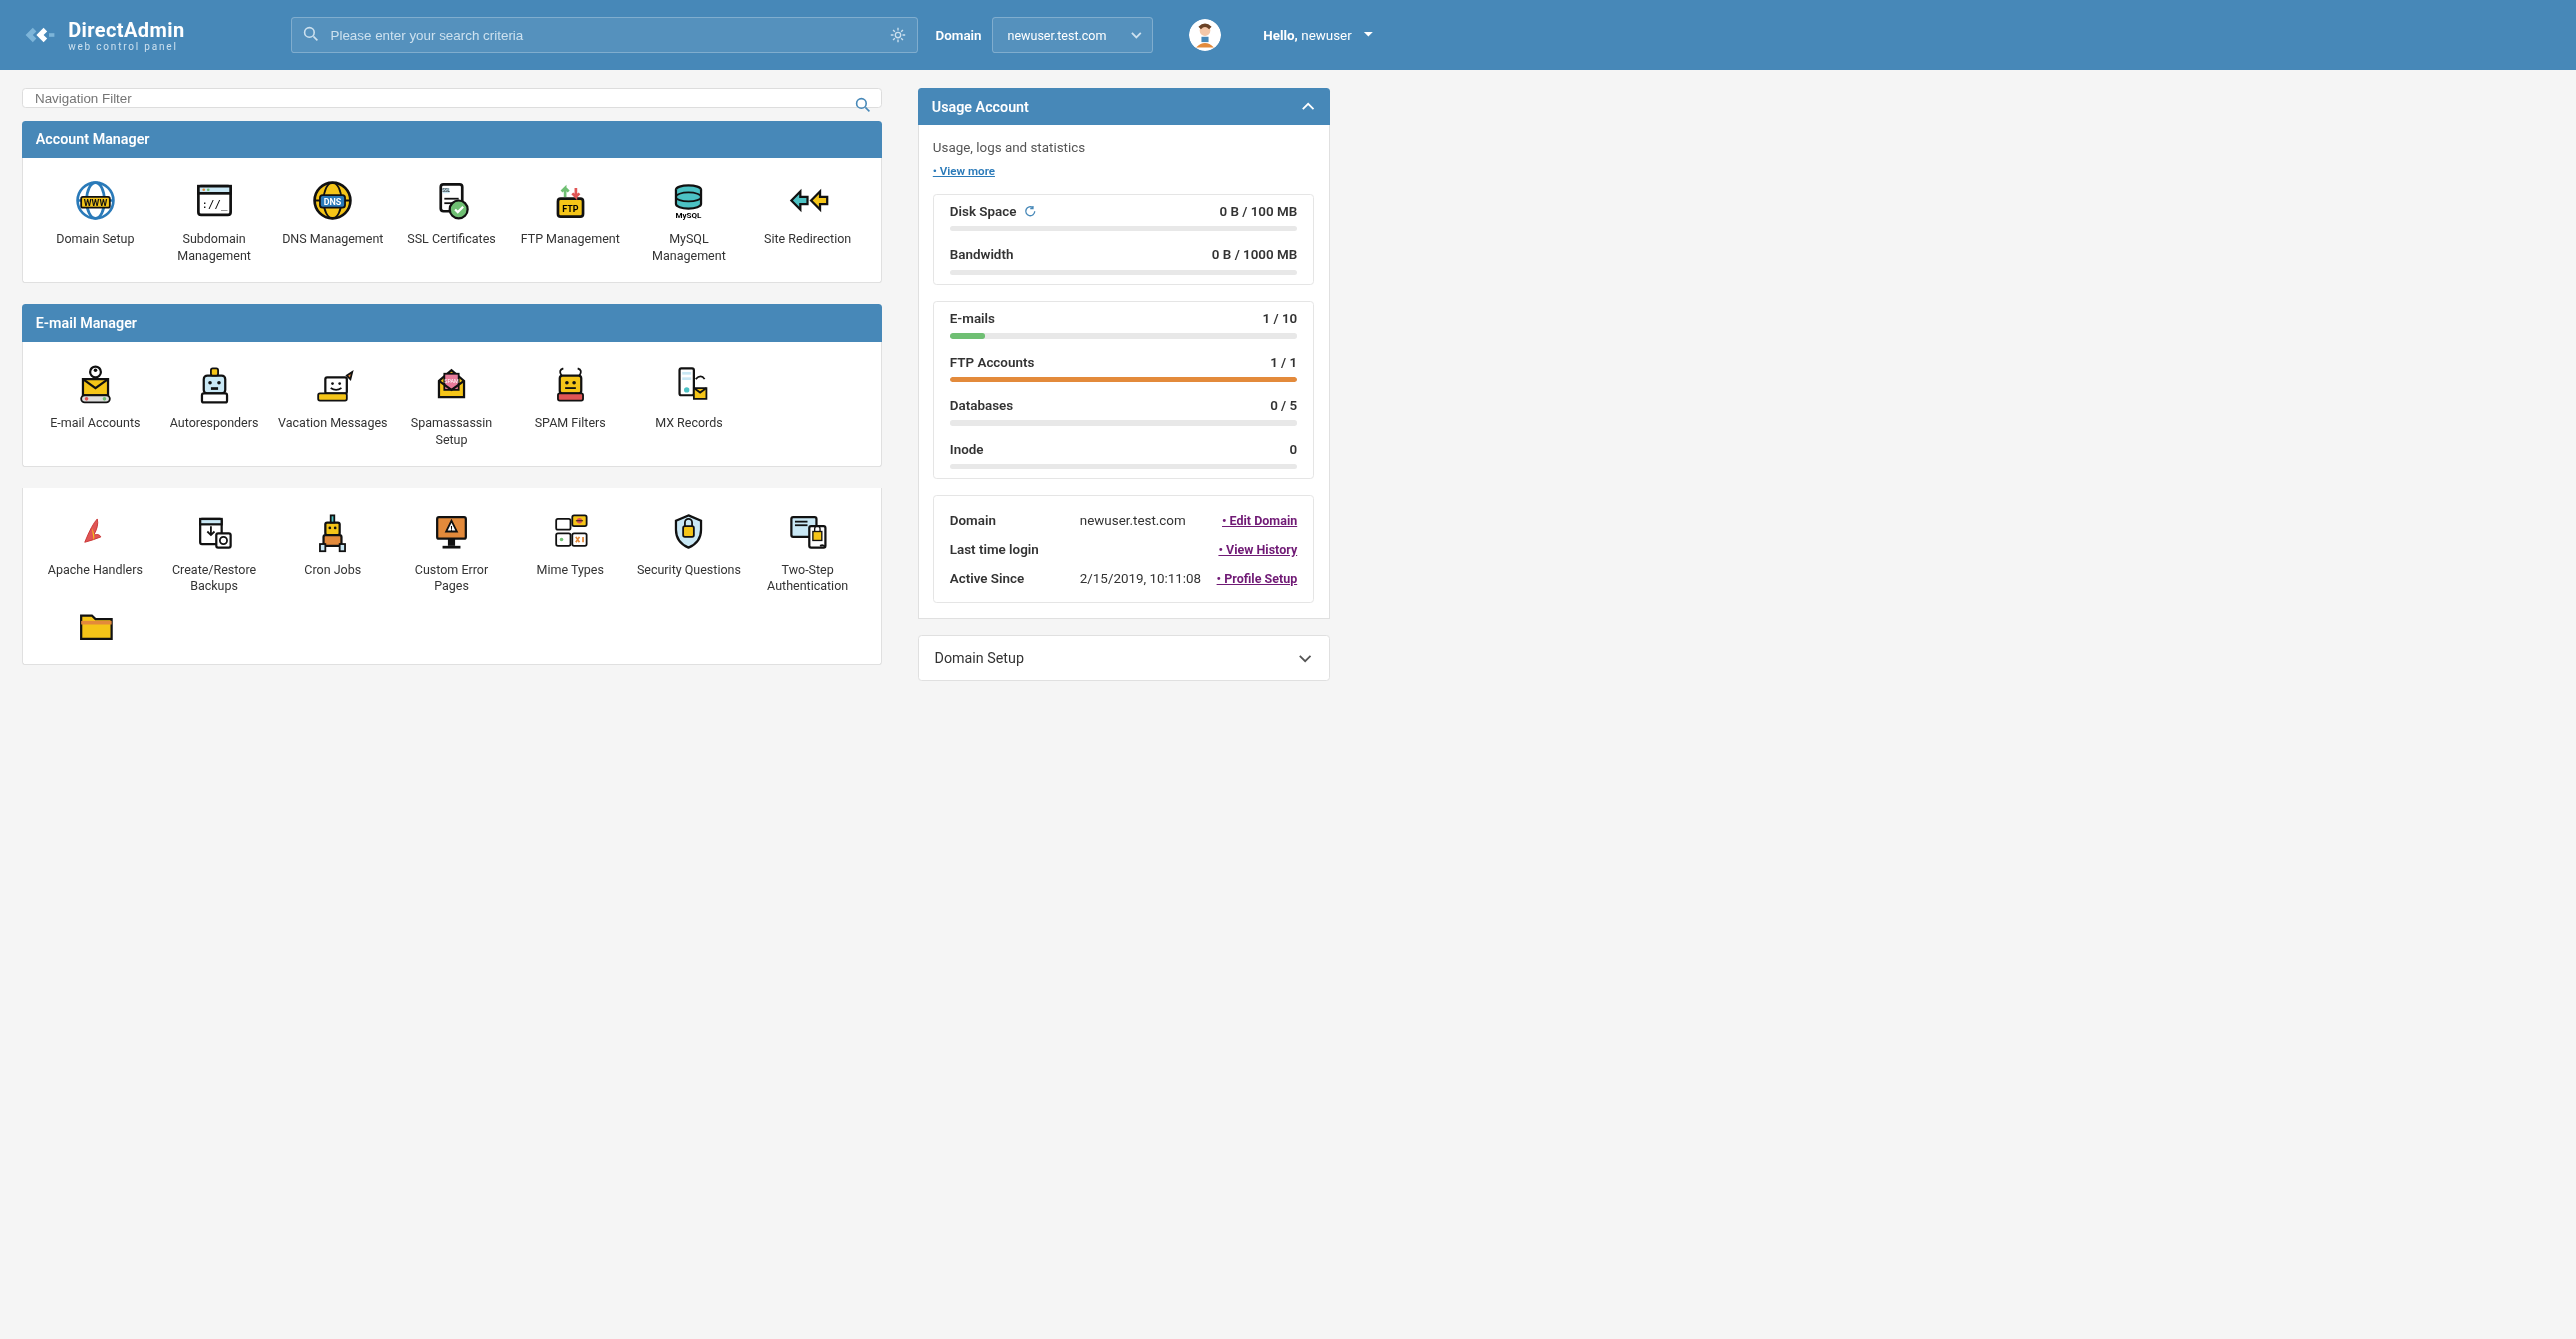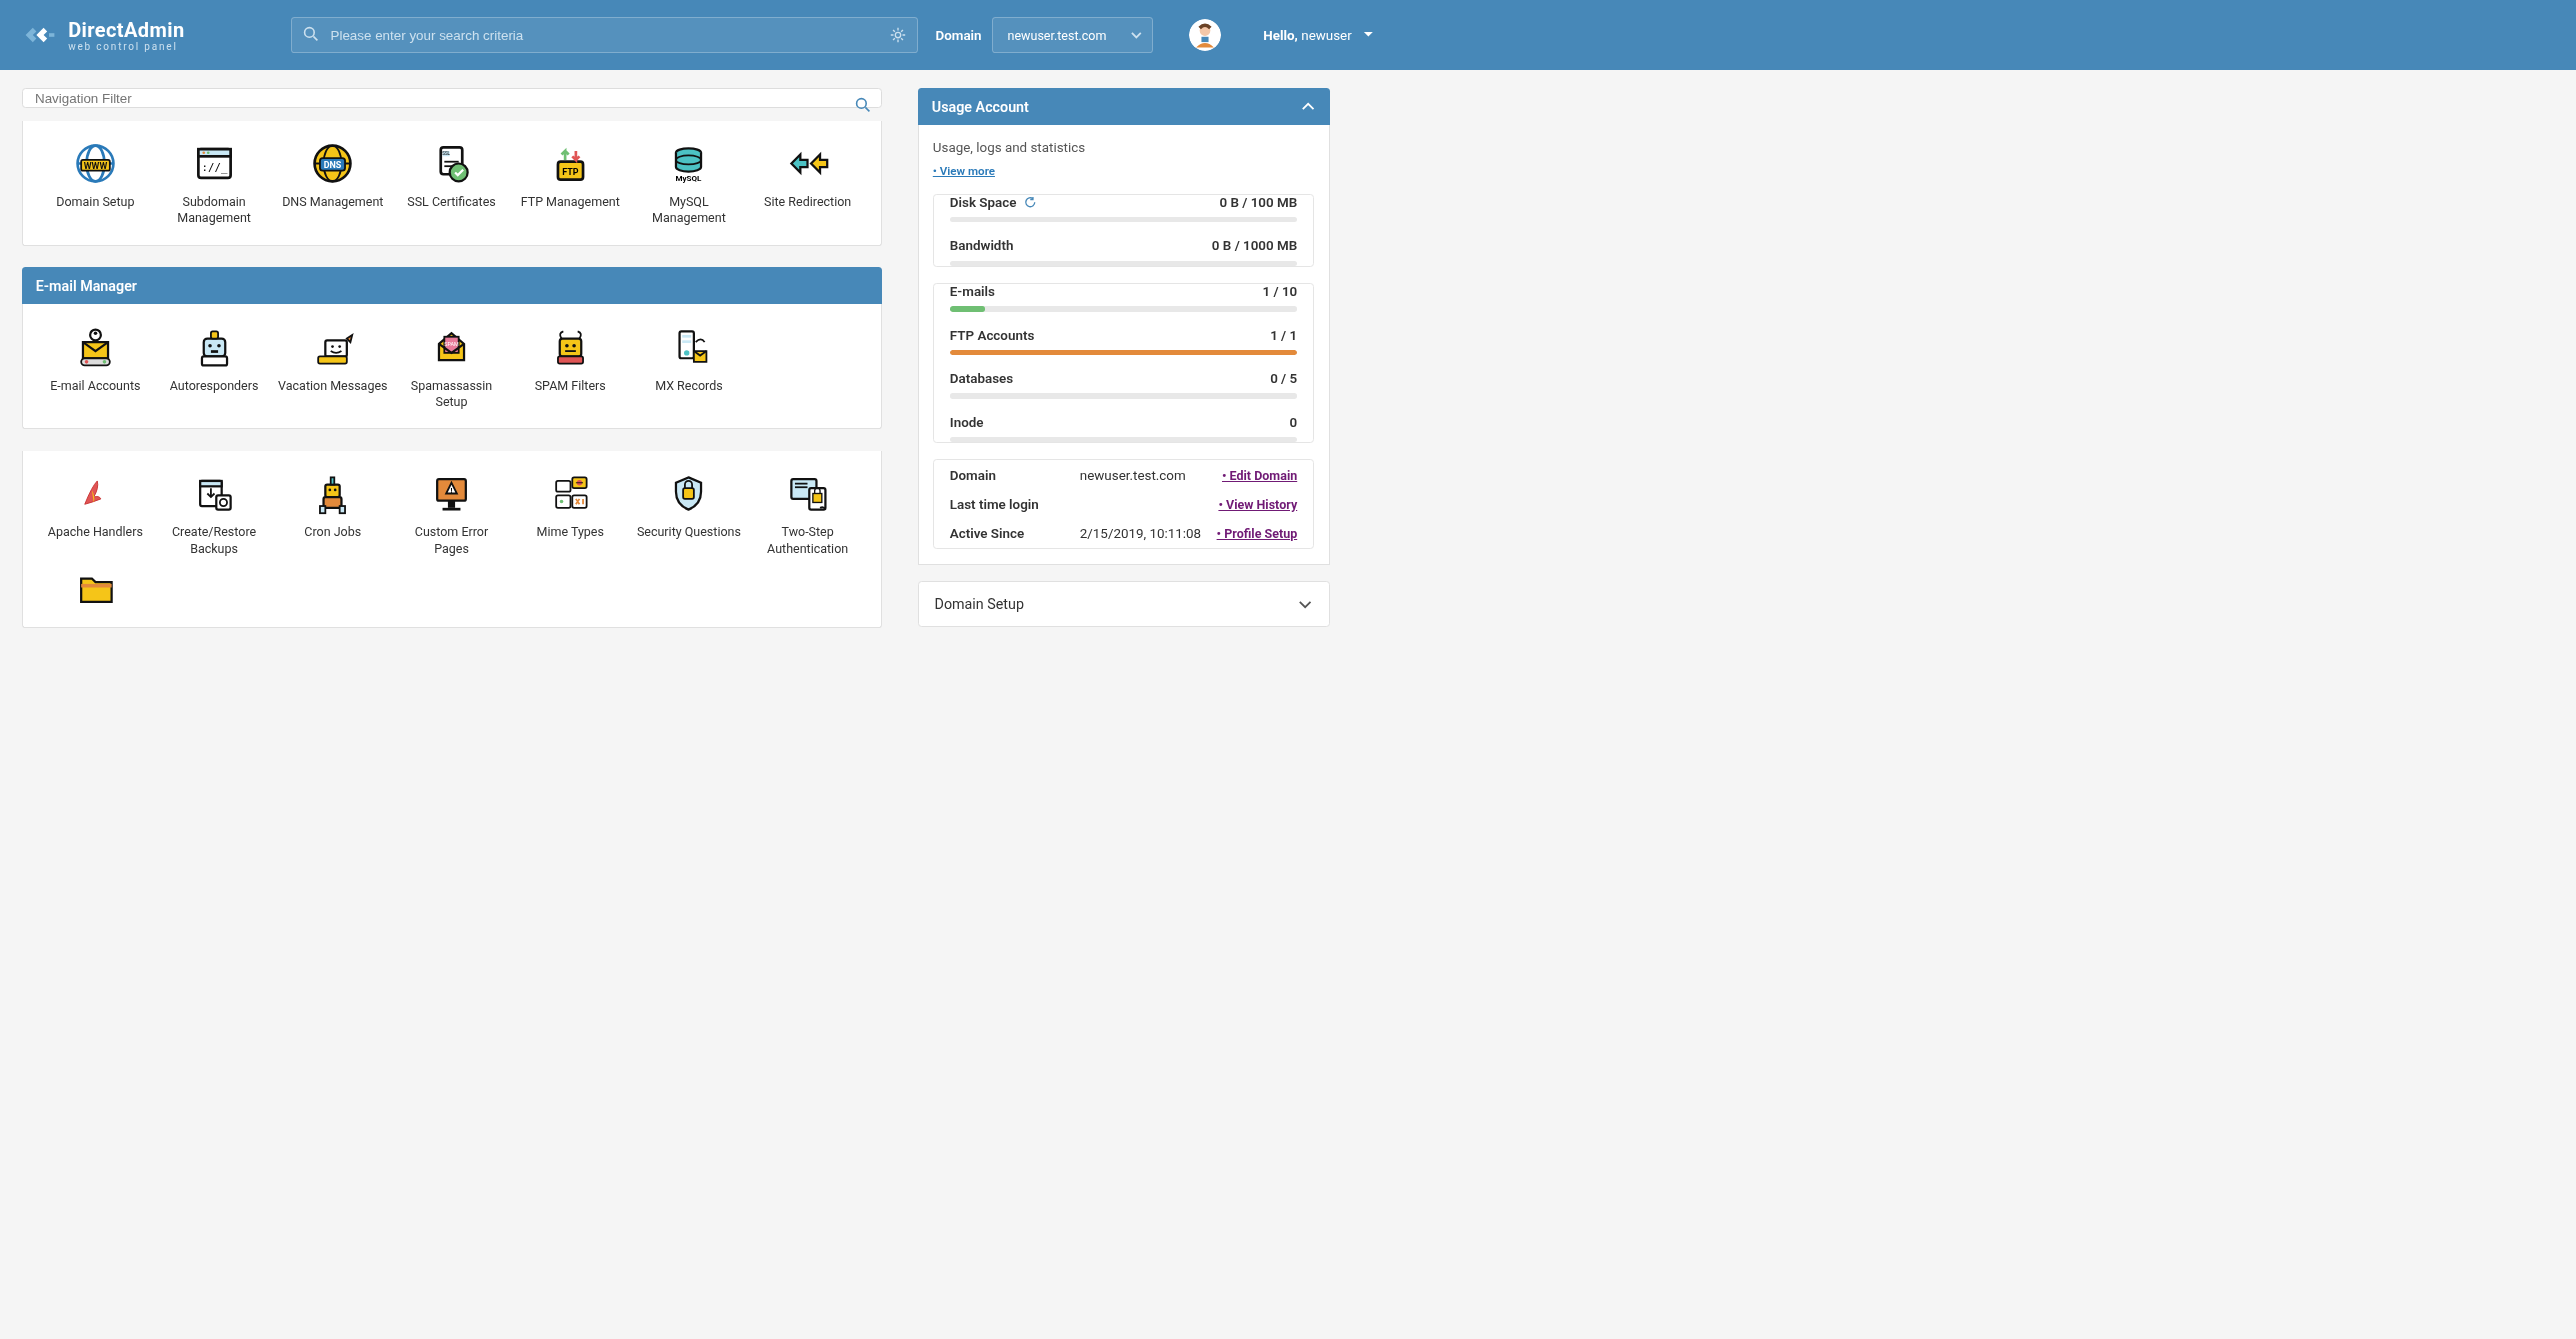--- a/index.html
+++ b/index.html
@@ -40,21 +40,21 @@
 .tile { display: flex; flex-direction: column; align-items: center; gap: 9px; cursor: pointer; text-align: center; }
 .tile-ico { width: 43px; height: 43px; display: flex; align-items: center; justify-content: center; }
 .tile-label { font-size: 12.5px; color: #333; line-height: 1.3; }
 
 
 .side-hdr { background: #4788b8; color: #fff; padding: 10.7px 14.3px; font-weight: 600; border-radius: 3.6px 3.6px 0 0; display: flex; justify-content: space-between; align-items: center; }
 .side-body { background: #fff; border: 0.9px solid #e0e0e0; border-top: none; padding: 14.3px; }
 .side-sub { color: #555; font-size: 13.4px; margin-bottom: 7.2px; }
 .view-more { color: #2a7ab9; font-size: 11.6px; font-weight: 600; }
 
-.card { border: 0.9px solid #e5e5e5; border-radius: 3.6px; padding: 0 16px; margin-top: 16px; }
+.card { border: 0.9px solid #e5e5e5; border-radius: 3.6px; padding: 9px 16px; margin-top: 16px; }
 .stat-row { margin-bottom: 16px; }
 .stat-row:last-child { margin-bottom: 0; }
 .stat-top { display: flex; justify-content: space-between; align-items: center; font-size: 13.4px; font-weight: 600; margin-bottom: 7.2px; }
 .stat-name { display: flex; align-items: center; gap: 7.2px; }
 .bar { height: 5.4px; background: #e8e8e8; border-radius: 2.7px; overflow: hidden; }
 .bar-fill { height: 100%; border-radius: 2.7px; }
 .bar-green { background: #6fbf73; }
 .bar-orange { background: #e38a3b; }
 
 .info-row { display: flex; align-items: center; padding: 7.2px 0; font-size: 13.4px; }
@@ -121,20 +121,21 @@
   <div class="main-wrap">
   <div class="main">
     <div class="navfilter-wrap">
       <input class="navfilter" placeholder="Navigation Filter" style="">
       <svg class="navfilter-ico" viewBox="0 0 20 20">
             <circle cx="8" cy="8" r="6" stroke="#4788b8" stroke-width="2" fill="none"></circle>
             <line x1="13" y1="13" x2="18" y2="18" stroke="#4788b8" stroke-width="2"></line>
           </svg>
     </div>
 
+    <div class="section-hdr">Account Manager</div>
     <div class="section-body" id="sec-account">
           <div class="tile">
             <div class="tile-ico">
               <svg width="43" height="43" viewBox="0 0 48 48">
                 <use href="#i-www"></use>
               </svg>
             </div>
             <div class="tile-label">Domain Setup</div>
           </div>
           <div class="tile">

